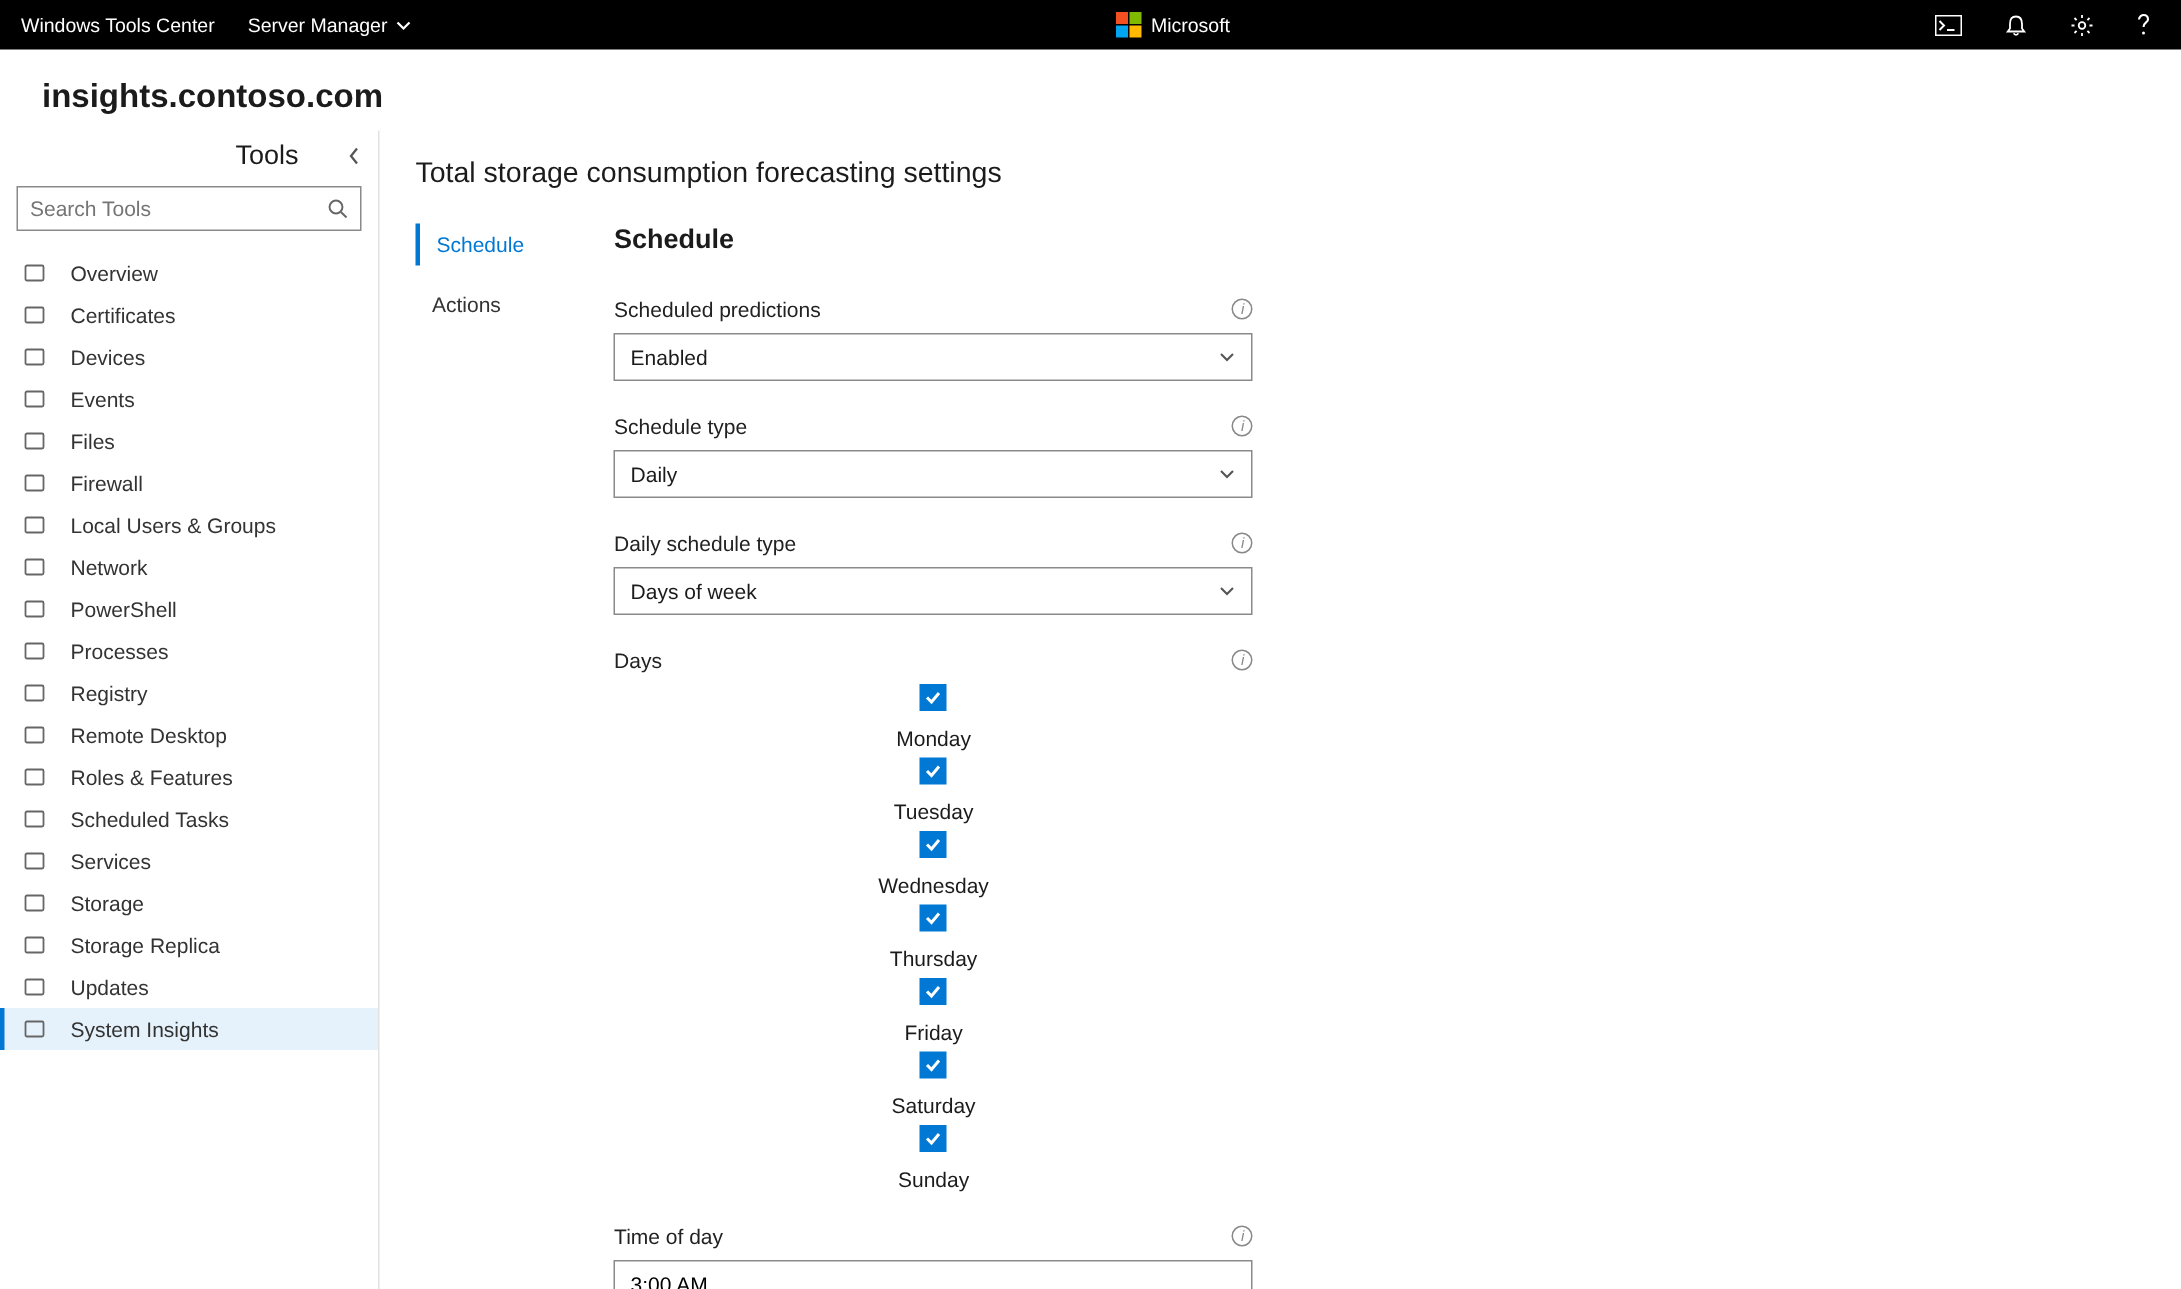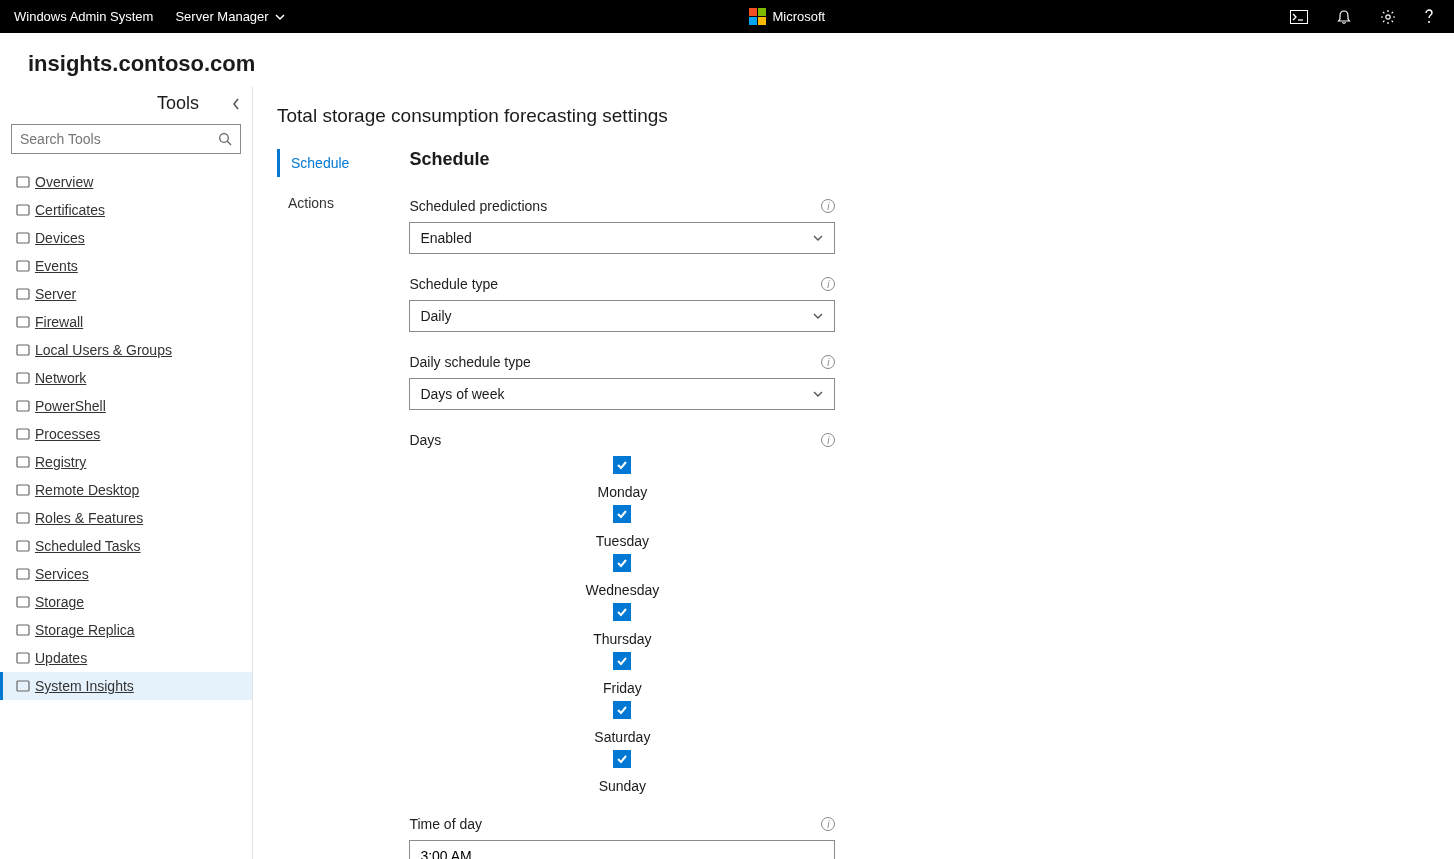--- a/index.html
+++ b/index.html
@@ -15,21 +15,21 @@
 .ms-logo span:nth-child(3){ background:#00a4ef;} .ms-logo span:nth-child(4){ background:#ffb900;}
 
 .server-name { font-size: 22px; font-weight: 700; padding: 18px 28px 10px; }
 
 .layout { display: flex; }
 .sidebar { width: 253px; padding: 0 11px 20px; border-right: 1px solid #e1e1e1; }
 .sidebar-header { display: flex; align-items: center; justify-content: flex-end; font-size: 18px;margin:6px 0 10px;gap:32px; }
 .tools-search { display: flex; align-items: center; border: 1px solid #8a8a8a; height: 30px; padding: 0 8px; margin-bottom: 14px; }
 .tools-search input { border: none; outline: none; flex: 1; font-size: 14px; color:#555; }
 .tool-list { list-style: none; margin-left:-11px; margin-right:-11px; }
-.tool-item { display: flex; align-items: center; gap: 4px; padding: 6px 11px 6px 15px; cursor: pointer; color:#333;text-decoration:underline; }
+.tool-item { display: flex; align-items: center; gap: 16px; padding: 6px 11px 6px 15px; cursor: pointer; color:#333; }
 .tool-item.active { background: #e6f2fb; border-left: 3px solid #0078d4; padding-left:12px; }
 .tool-item .ticon { width: 16px; display:flex; justify-content:center; color:#555;}
 
 .main { flex: 1; padding: 18px 24px 30px; position:relative; }
 .page-title { font-size: 19px; font-weight:400; margin-bottom: 22px; }
 .content-row { display: flex; gap: 52px; }
 .tabs { border-left: 3px solid transparent; }
 .tab { padding: 6px 8px; cursor: pointer; margin-bottom: 12px; color:#333; }
 .tab.active { color: #0078d4; border-left: 3px solid #0078d4; margin-left:-3px; padding-left:11px; }
 
@@ -52,21 +52,21 @@
 .btn.discard { background:#eaeaea; color:#1d4ed8; }
 .btn.close { background:#cdcdcd; color:#222; }
 
 .chev { display:inline-block; }
 svg { display:block; }
 </style>
 </head>
 <body>
 
 <div class="topbar">
-  <div class="brand">Windows Admin System</div>
+  <div class="brand">Windows Tools Center</div>
   <div class="menu">
     <span>Server Manager</span>
     <span class="chev" style="margin-left:6px;">
       <svg width="10" height="10" viewBox="0 0 10 10">
           <path d="M1 3 L5 7 L9 3" fill="none" stroke="#fff" stroke-width="1.5"></path>
         </svg>
     </span>
   </div>
   <div class="center">
     <span class="ms-logo">
@@ -160,21 +160,21 @@
             </svg>
           </span>
           <span>Events</span>
         </li>
         <li class="tool-item">
           <span class="ticon">
             <svg width="14" height="14" viewBox="0 0 14 14">
               <rect x="1" y="2" width="12" height="10" rx="1" fill="none" stroke="#666" stroke-width="1.2"></rect>
             </svg>
           </span>
-          <span>Server</span>
+          <span>Files</span>
         </li>
         <li class="tool-item">
           <span class="ticon">
             <svg width="14" height="14" viewBox="0 0 14 14">
               <rect x="1" y="2" width="12" height="10" rx="1" fill="none" stroke="#666" stroke-width="1.2"></rect>
             </svg>
           </span>
           <span>Firewall</span>
         </li>
         <li class="tool-item">

